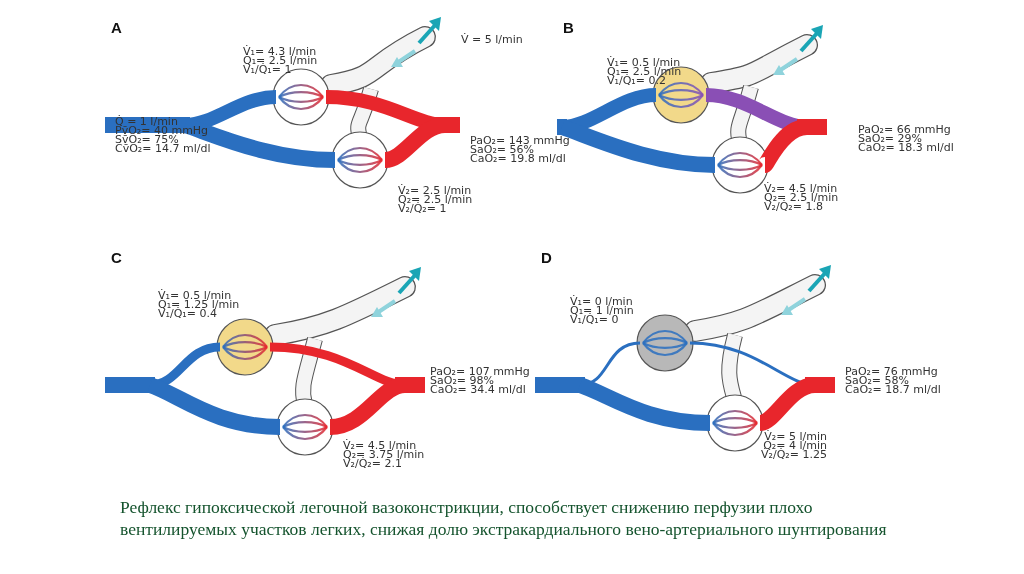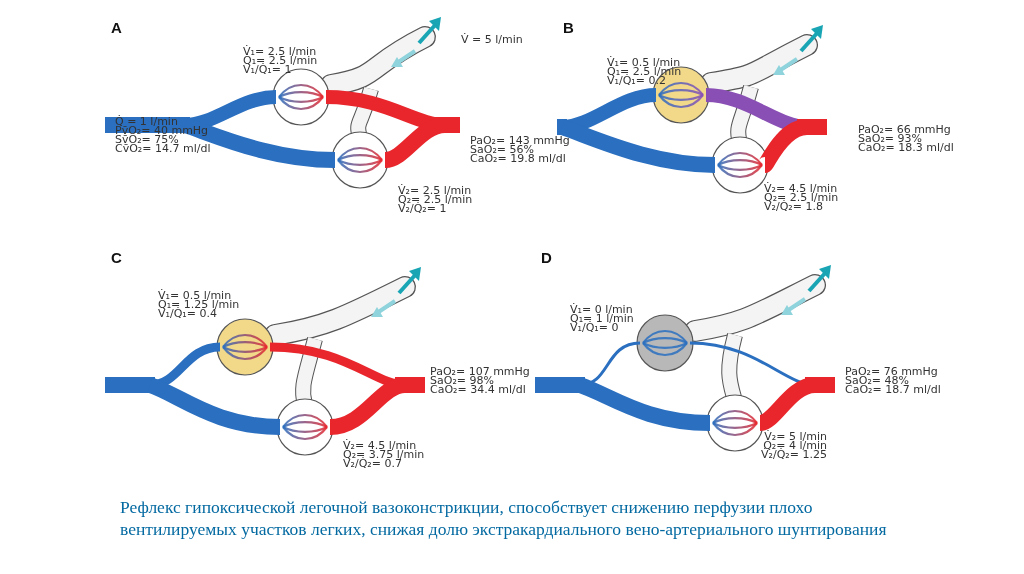--- a/index.html
+++ b/index.html
@@ -2,21 +2,21 @@
 <html><head>
 <meta charset="utf-8">
 <style>
   html, body { margin:0; padding:0; background:#ffffff; }
   body { width:1024px; height:574px; position:relative; overflow:hidden; font-family:"DejaVu Sans", sans-serif; }
   .panel { position:absolute; width:420px; height:230px; }
   .panel svg { position:absolute; left:0; top:0; }
   .panel-letter { position:absolute; font-family:"Liberation Sans", sans-serif; font-weight:bold; font-size:15px; color:#111; }
   .lbl { position:absolute; font-family:"DejaVu Sans", sans-serif; font-size:11px; line-height:9px; color:#333; white-space:nowrap; }
   .lbl div { height:9px; }
-  .caption { position:absolute; left:120px; top:496px; width:800px; font-family:"Liberation Serif", serif; font-size:17.5px; line-height:22px; color:#0369a1; }
+  .caption { position:absolute; left:120px; top:496px; width:800px; font-family:"Liberation Serif", serif; font-size:17.5px; line-height:22px; color:#14532d; }
 </style>
 </head>
 <body>
 
 <div class="panel" id="panel-0" style="left:105px; top:15px;">
   <div class="panel-letter" style="left:6px; top:4px;">A</div>
   <svg class="diagram" width="420" height="230">
       <defs>
         <linearGradient id="vg0a" x1="0" x2="1" y1="0" y2="0">
           <stop offset="0" stop-color="#2a6fc0"></stop>
@@ -55,21 +55,21 @@
       <path d="M286,52 L298,52 L292,42 Z" fill="#8fd3dc"></path>
     </svg>
   <div class="lbl" style="left:356px; top:20px;">V̇ = 5 l/min</div>
   <div class="lbl" style="left:10px; top:102px;">
     <div>Q̇ = 1 l/min</div>
     <div>Pv̄O₂= 40 mmHg</div>
     <div>Sv̄O₂= 75%</div>
     <div>Cv̄O₂= 14.7 ml/dl</div>
   </div>
   <div class="lbl" style="left:138px; top:32px;">
-    <div>V̇₁= 2.5 l/min</div>
+    <div>V̇₁= 4.3 l/min</div>
     <div>Q̇₁= 2.5 l/min</div>
     <div>V̇₁/Q̇₁= 1</div>
   </div>
   <div class="lbl" style="left:293px; top:171px;">
     <div>V̇₂= 2.5 l/min</div>
     <div>Q̇₂= 2.5 l/min</div>
     <div>V̇₂/Q̇₂= 1</div>
   </div>
   <div class="lbl" style="left:365px; top:109px;margin-top:12px;">
     <div>PaO₂= 143 mmHg</div>
@@ -123,21 +123,21 @@
     <div>Q̇₁= 2.5 l/min</div>
     <div>V̇₁/Q̇₁= 0.2</div>
   </div>
   <div class="lbl" style="left:207px; top:169px;">
     <div>V̇₂= 4.5 l/min</div>
     <div>Q̇₂= 2.5 l/min</div>
     <div>V̇₂/Q̇₂= 1.8</div>
   </div>
   <div class="lbl" style="left:301px; top:110px;">
     <div>PaO₂= 66 mmHg</div>
-    <div>SaO₂= 93%</div>
+    <div>SaO₂= 29%</div>
     <div>CaO₂= 18.3 ml/dl</div>
   </div>
 </div>
 
 <div class="panel" id="panel-2" style="left:105px; top:245px;">
   <div class="panel-letter" style="left:6px; top:4px;">C</div>
   <svg class="diagram" width="420" height="230">
       <defs>
         <linearGradient id="vg2a" x1="0" x2="1" y1="0" y2="0">
           <stop offset="0" stop-color="#2a6fc0"></stop>
@@ -176,21 +176,21 @@
       <path d="M266,72 L278,72 L272,62 Z" fill="#8fd3dc"></path>
     </svg>
   <div class="lbl" style="left:53px; top:46px;">
     <div>V̇₁= 0.5 l/min</div>
     <div>Q̇₁= 1.25 l/min</div>
     <div>V̇₁/Q̇₁= 0.4</div>
   </div>
   <div class="lbl" style="left:238px; top:196px;">
     <div>V̇₂= 4.5 l/min</div>
     <div>Q̇₂= 3.75 l/min</div>
-    <div>V̇₂/Q̇₂= 0.7</div>
+    <div>V̇₂/Q̇₂= 2.1</div>
   </div>
   <div class="lbl" style="left:325px; top:122px;">
     <div>PaO₂= 107 mmHg</div>
     <div>SaO₂= 98%</div>
     <div>CaO₂= 34.4 ml/dl</div>
   </div>
 </div>
 
 <div class="panel" id="panel-3" style="left:535px; top:245px;">
   <div class="panel-letter" style="left:6px; top:4px;">D</div>
@@ -225,30 +225,30 @@
       <path d="M108,98 C120,114 140,114 152,98" fill="none" stroke="url(#vg3b)" stroke-width="2.2" opacity="0.85"></path>
       <path d="M178,178 C190,162 210,162 222,178" fill="none" stroke="url(#vg3a)" stroke-width="2.2" opacity="0.85"></path>
       <path d="M178,178 C190,171.6 210,171.6 222,178" fill="none" stroke="url(#vg3a)" stroke-width="2.2" opacity="0.85"></path>
       <path d="M178,178 C190,184.4 210,184.4 222,178" fill="none" stroke="url(#vg3a)" stroke-width="2.2" opacity="0.85"></path>
       <path d="M178,178 C190,194 210,194 222,178" fill="none" stroke="url(#vg3a)" stroke-width="2.2" opacity="0.85"></path>
       <path d="M274,46 L292,26" stroke="#1aa5b5" stroke-width="4" fill="none"></path>
       <path d="M296,20 L284,24 L294,34 Z" fill="#1aa5b5"></path>
       <path d="M270,54 L252,66" stroke="#8fd3dc" stroke-width="4" fill="none"></path>
       <path d="M246,70 L258,70 L252,60 Z" fill="#8fd3dc"></path>
     </svg>
-  <div class="lbl" style="left:35px; top:60px;">
+  <div class="lbl" style="left:35px; top:52px;">
     <div>V̇₁= 0 l/min</div>
     <div>Q̇₁= 1 l/min</div>
     <div>V̇₁/Q̇₁= 0</div>
   </div>
   <div class="lbl" style="left:226px; top:187px;text-align:right;">
     <div>V̇₂= 5 l/min</div>
     <div>Q̇₂= 4 l/min</div>
     <div>V̇₂/Q̇₂= 1.25</div>
   </div>
   <div class="lbl" style="left:310px; top:122px;">
     <div>PaO₂= 76 mmHg</div>
-    <div>SaO₂= 48%</div>
+    <div>SaO₂= 58%</div>
     <div>CaO₂= 18.7 ml/dl</div>
   </div>
 </div>
 
 <div class="caption">Рефлекс гипоксической легочной вазоконстрикции, способствует снижению перфузии плохо вентилируемых участков легких, снижая долю экстракардиального вено-артериального шунтирования</div>
 
 </body></html>

